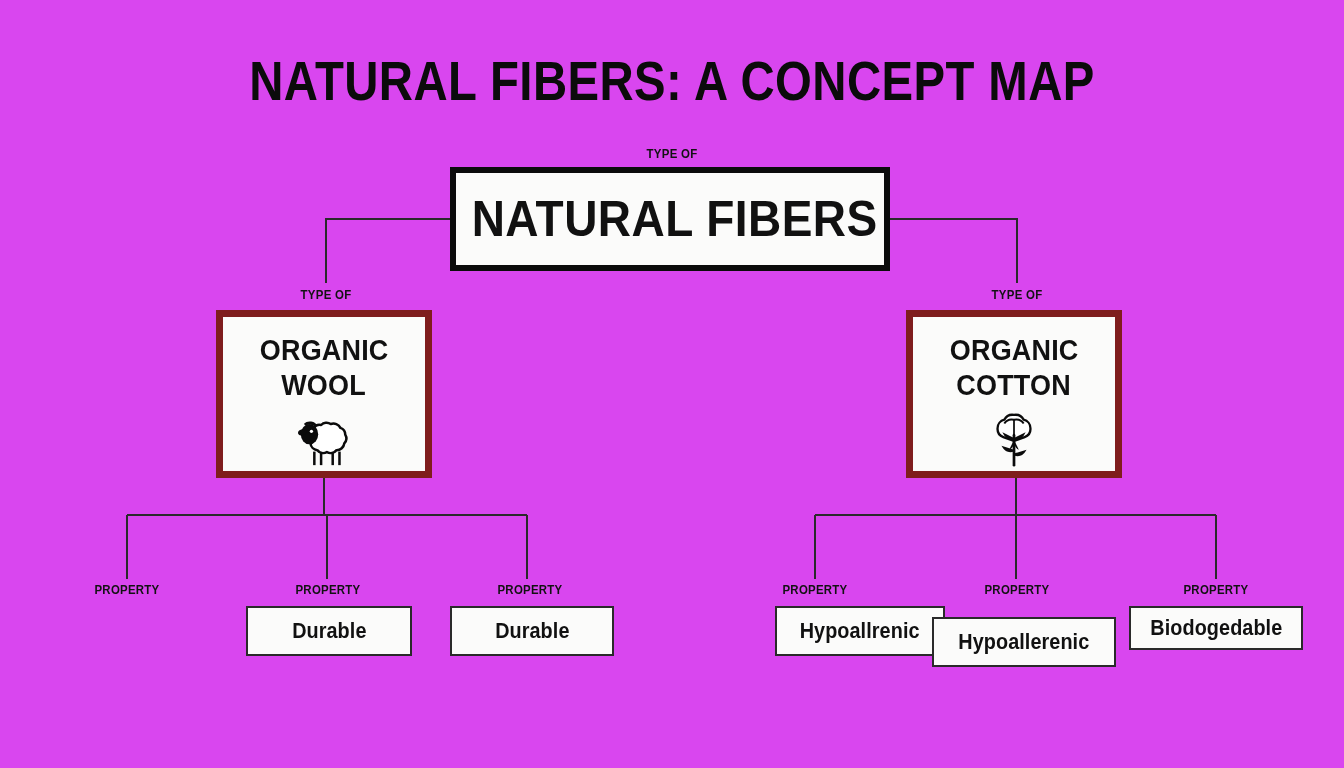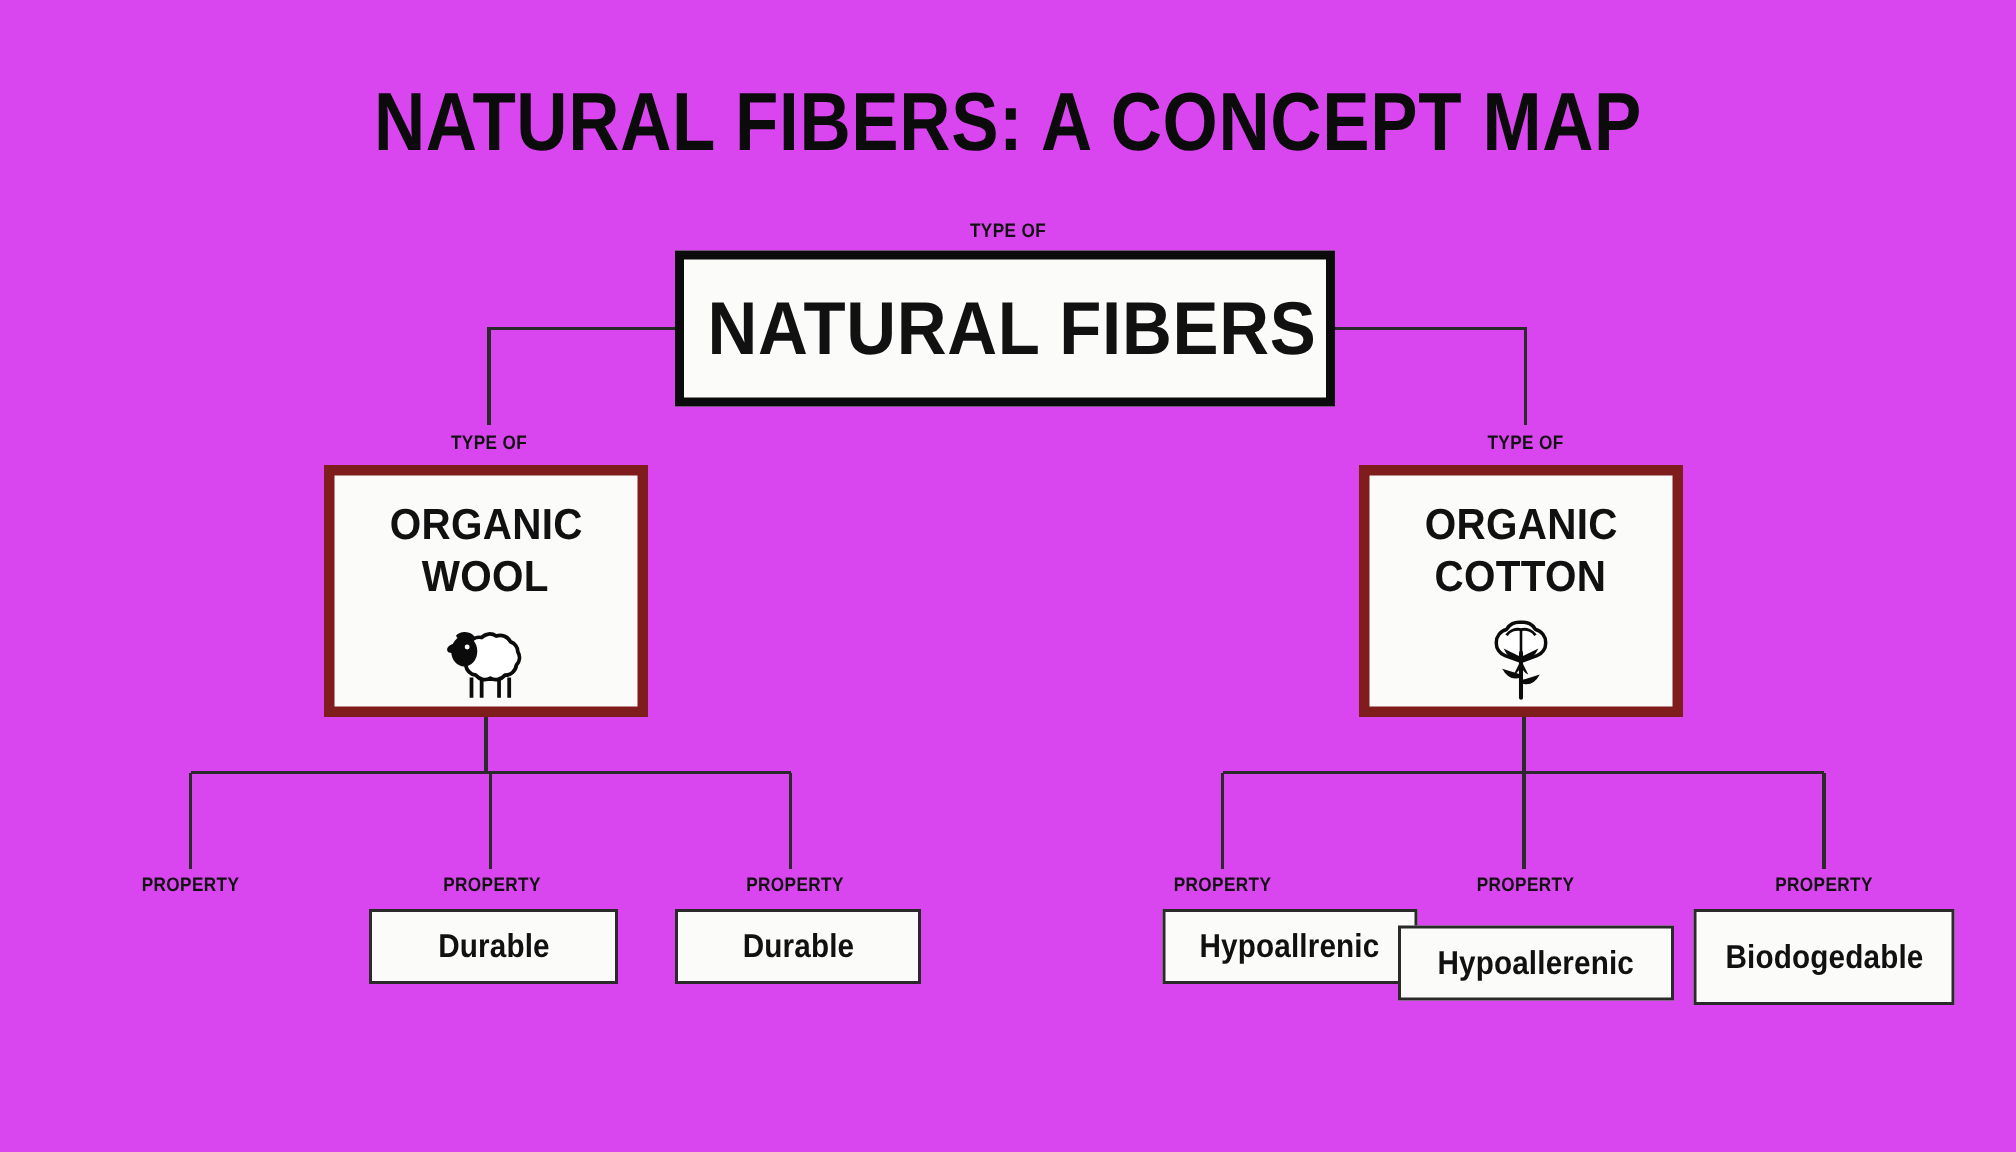--- a/index.html
+++ b/index.html
@@ -233,17 +233,17 @@
   <div class="node node-leaf" style="left:450px; top:606px; width:164px; height:50px;">
     <div class="node-label">Durable</div>
   </div>
 
   <div class="node node-leaf" style="left:731px; top:606px; width:170px; height:50px;margin-left:44px;">
     <div class="node-label">Hypoallrenic</div>
   </div>
   <div class="node node-leaf" style="left:932px; top:617px; width:184px; height:50px;">
     <div class="node-label">Hypoallerenic</div>
   </div>
-  <div class="node node-leaf" style="left:1129px; top:606px; width:174px; height:64px;">
+  <div class="node node-leaf" style="left:1129px; top:606px; width:174px; height:44px;">
     <div class="node-label">Biodogedable</div>
   </div>
 
 </div>
 
 </body></html>

